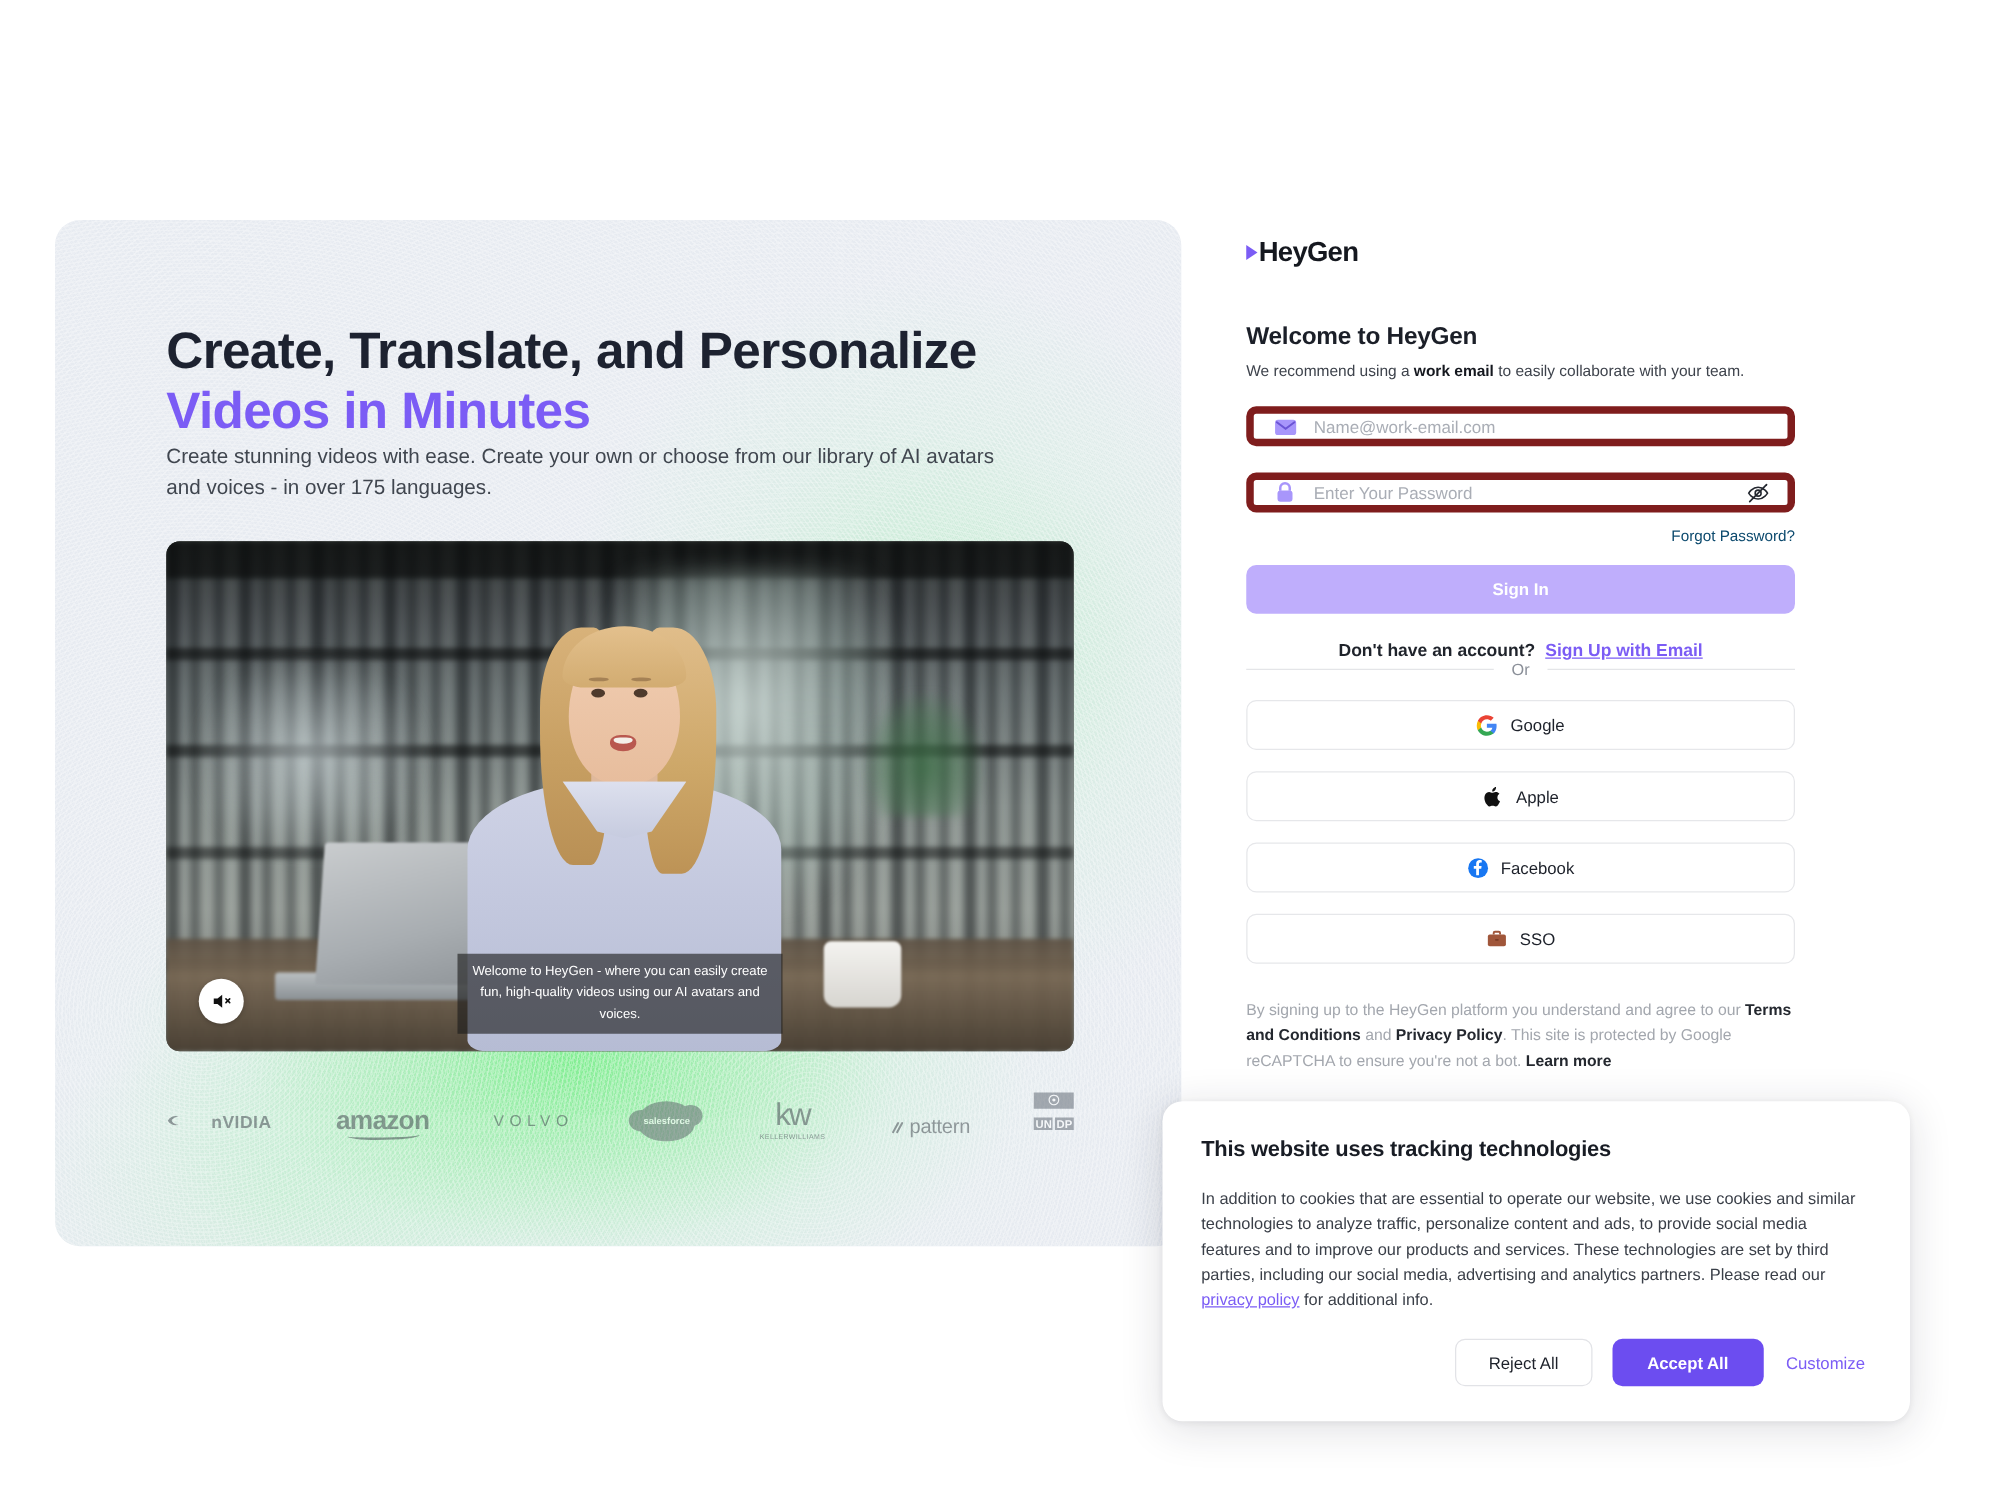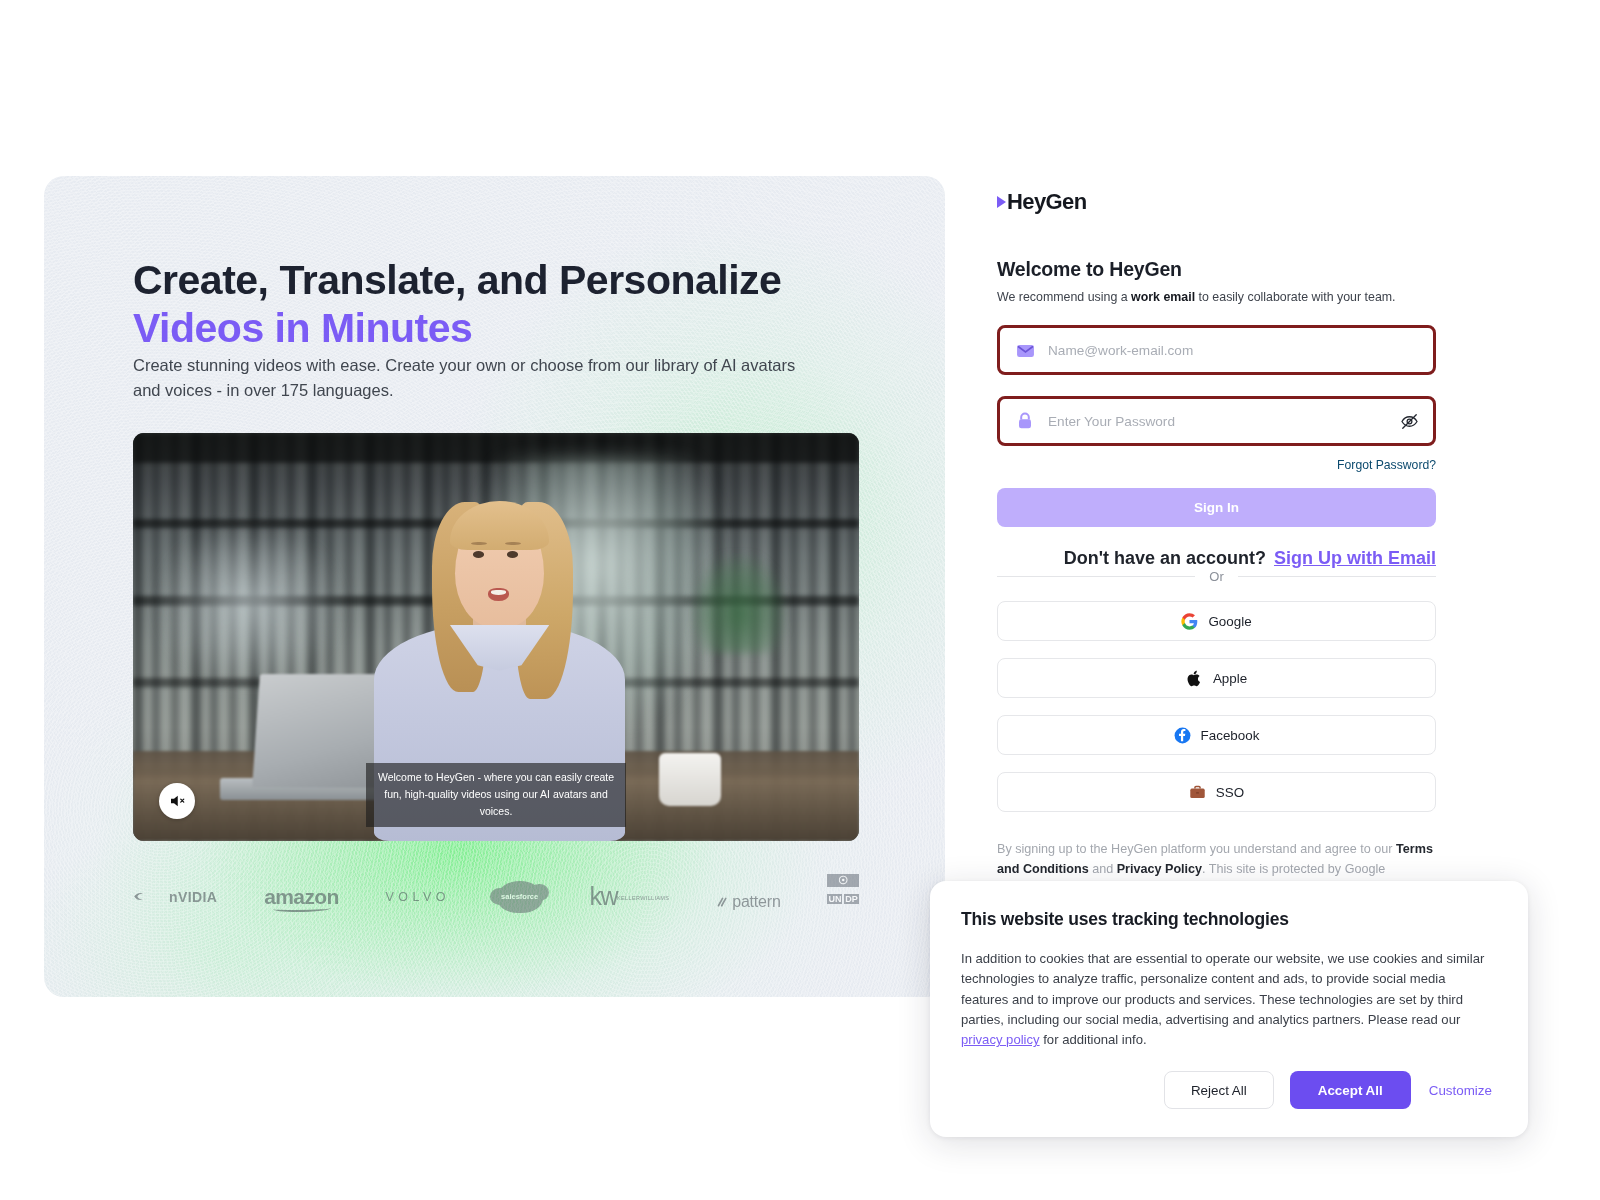--- a/index.html
+++ b/index.html
@@ -223,21 +223,21 @@
   .lg-sf {
     width: 46px; height: 32px; border-radius: 50% 50% 46% 46%;
     background: #61666e; color: #fff;
     font-size: 7.5px; font-weight: 600;
     display: flex; align-items: center; justify-content: center;
     position: relative;
   }
   .lg-sf::before { content:""; position:absolute; left:-7px; top:7px; width:20px; height:17px; background:#61666e; border-radius:50%; }
   .lg-sf::after  { content:""; position:absolute; right:-6px; top:3px; width:19px; height:17px; background:#61666e; border-radius:50%; }
   .lg-sf span { position: relative; z-index: 2; }
-  .lg-kw { flex-direction: row; align-items: center; line-height: 1; }
+  .lg-kw { flex-direction: column; align-items: center; line-height: 1; }
   .lg-kw .kw { font-size: 25px; font-weight: 500; letter-spacing: -1.5px; }
   .lg-kw .kwsub { font-size: 5.6px; letter-spacing: .3px; margin-top: 3px; }
   .lg-pattern { font-size: 16px; font-weight: 500; gap: 3px; letter-spacing: -.2px; margin-top: 11px; }
   .lg-undp { display: grid; grid-template-columns: 15px 15px; grid-template-rows: 19px 15px 15px; gap: 1.5px; }
   .lg-undp div { background: #5e6671; color: #fff; font-size: 9px; font-weight: 700; display: flex; align-items: center; justify-content: center; }
   .lg-undp .wide { grid-column: 1 / span 2; font-size: 11px; }
 
   
   .form { position: absolute; left: 997px; top: 190px; width: 439px; }
   .brand { display: flex; align-items: center; height: 24px; margin-bottom: 44px; }
@@ -247,22 +247,22 @@
     border-left: 9px solid #7b5cf5;
     margin-right: 1px;
   }
   .brand-name { font-size: 22px; font-weight: 700; letter-spacing: -.6px; color: #15181f; }
   .welcome { font-size: 19.5px; font-weight: 700; color: #1b1f28; letter-spacing: -.2px; }
   .recommend { margin-top: 9px; font-size: 12.4px; color: #3e434c; }
   .recommend b { color: #15181f; font-weight: 700; }
 
   .field {
     margin-top: 21px;
-    height: 50px;
-    border: 3px solid #7f1d1d;
+    height: 32px;
+    border: 6px solid #7f1d1d;
     border-radius: 8px;
     display: flex; align-items: center;
     padding: 0 14px 0 15px;
     background: #fff;
   }
   .field .ic { width: 20px; display: flex; align-items: center; justify-content: center; }
   .field input {
     flex: 1; border: 0; outline: 0;
     font-family: inherit; font-size: 13.6px; color: #2a2f38;
     padding-left: 13px; background: transparent;
@@ -271,21 +271,21 @@
   .eye { cursor: pointer; display: flex; align-items: center; }
 
   .forgot { margin-top: 12px; text-align: right; font-size: 12.2px; color: #0c4a6e; cursor: pointer; }
 
   .signin {
     margin-top: 16px; width: 100%; height: 39px;
     background: #bfaefc; border: 0; border-radius: 8px;
     color: #ffffff; font-family: inherit; font-size: 13.5px; font-weight: 600;
     cursor: pointer;
   }
-  .noacct { margin-top: 21px; text-align: right; font-size: 18px; color: #1f232b; font-weight: 600; }
+  .noacct { margin-top: 21px; text-align: center; font-size: 14px; color: #1f232b; font-weight: 600; }
   .noacct a { color: #7b5cf5; text-decoration: underline; margin-left: 8px; cursor: pointer; font-weight: 600; }
 
   .or { display: flex; align-items: center; gap: 14px; }
   .or .line { flex: 1; height: 1px; background: #e4e5e8; }
   .or .txt { font-size: 13px; color: #8b9099; }
 
   .social {
     margin-top: 17px; width: 100%; height: 40px;
     border: 1px solid #e6e7ea; border-radius: 8px; background: #fff;
     display: flex; align-items: center; justify-content: center; gap: 10px;

